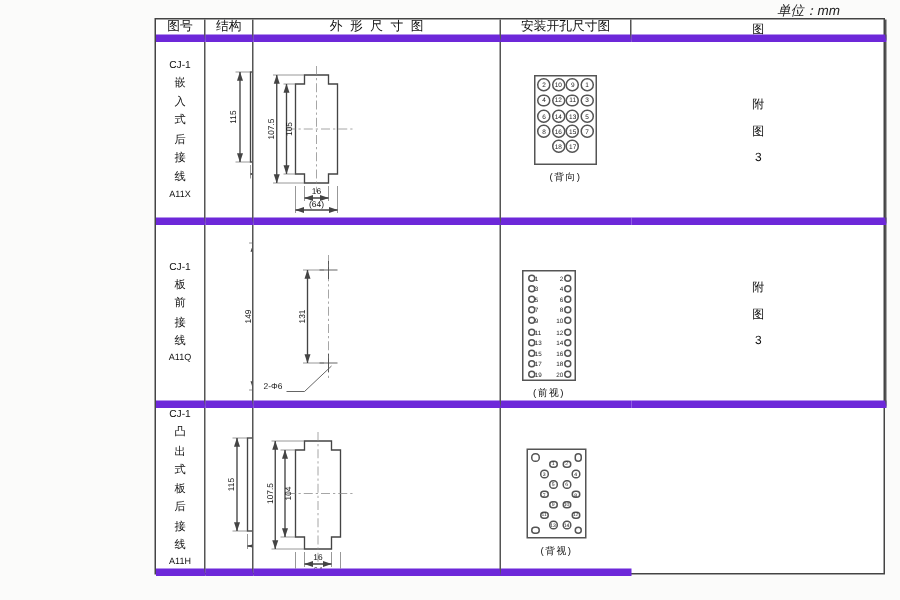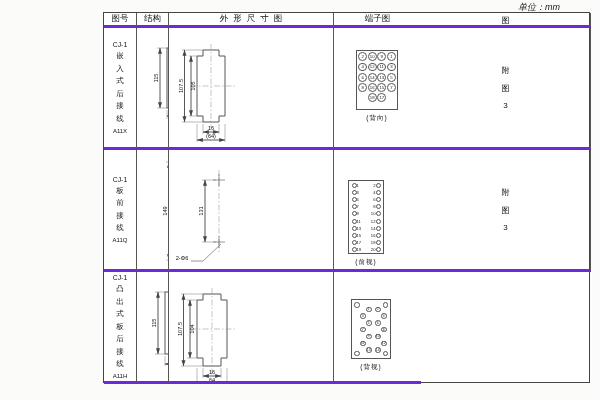--- a/index.html
+++ b/index.html
@@ -3,21 +3,21 @@
 <meta charset="utf-8">
 <style>
   html,body{margin:0;padding:0;}
   body{width:600px;height:400px;background:#fbfbfa;font-family:"Liberation Sans","DejaVu Sans",sans-serif;color:#222;overflow:hidden;}
   .page{position:relative;width:600px;height:400px;}
   .unit{position:absolute;top:1px;left:518px;font-size:9px;color:#222;font-style:italic;}
   .tbl{position:absolute;left:103px;top:12px;width:487px;height:371px;display:grid;
        grid-template-columns:33px 32px 165px 87px 170px;
        grid-template-rows:15px 122px 122px 112px;
        border:1px solid #444;background:#fff;box-sizing:border-box;}
-  .cell{position:relative;border-right:1px solid #555;border-bottom:3px solid #6d28d9;box-sizing:border-box;overflow:hidden;}
+  .cell{position:relative;border-right:1px solid #555;border-bottom:5px solid #6d28d9;box-sizing:border-box;overflow:hidden;}
   .cell.last{border-right:none;}
   .hcell{display:flex;align-items:center;justify-content:center;font-size:8.5px;color:#111;}
   .hc-outline{letter-spacing:5px;text-indent:5px;}
   .vstack{display:flex;flex-direction:column;align-items:center;justify-content:center;height:100%;font-size:8px;color:#111;}
   .figstack{gap:7px;}
   .struct{display:flex;flex-direction:column;align-items:center;justify-content:center;height:100%;font-size:7.5px;color:#111;}
   .struct .chars{display:flex;flex-direction:column;align-items:center;gap:2.5px;margin-top:3px;}
   .struct .prefix{font-size:6.8px;}
   .struct .code{font-size:6px;margin-top:4px;}
   svg.diag{position:absolute;left:0;top:0;}
@@ -54,21 +54,21 @@
 </svg>
 
 <div class="page">
   <div class="unit">单位：mm</div>
 
   <div class="tbl">
 
     <div class="cell hcell">图号</div>
     <div class="cell hcell">结构</div>
     <div class="cell hcell hc-outline">外形尺寸图</div>
-    <div class="cell hcell last">端子图</div>
+    <div class="cell hcell">安装开孔尺寸图</div>
 
     <div class="cell">
       <div class="vstack figstack">
           <div>附</div>
           <div>图</div>
           <div>3</div>
         </div>
     </div>
     <div class="cell">
       <div class="struct">

